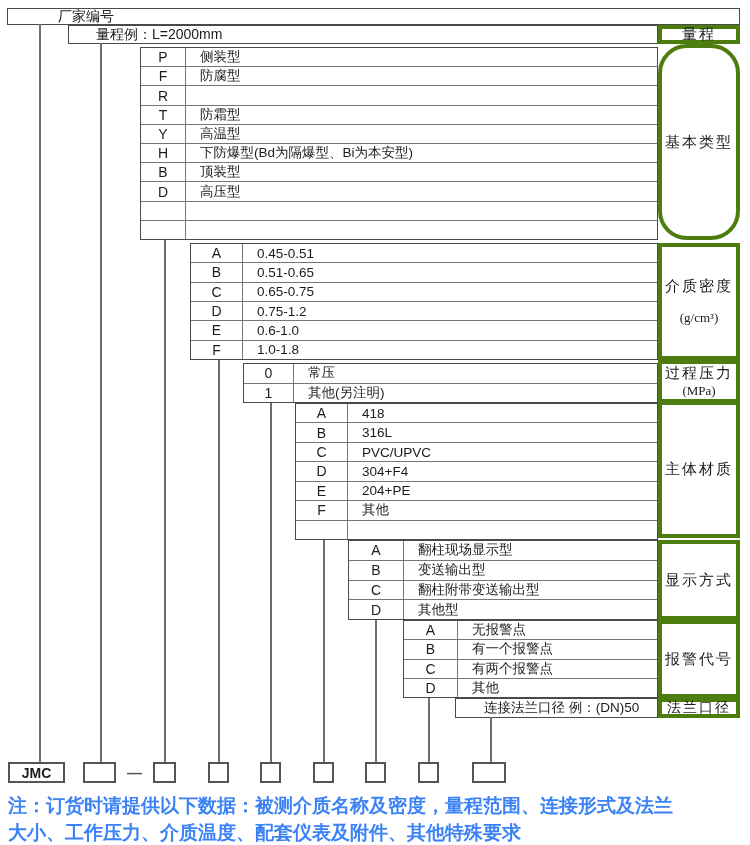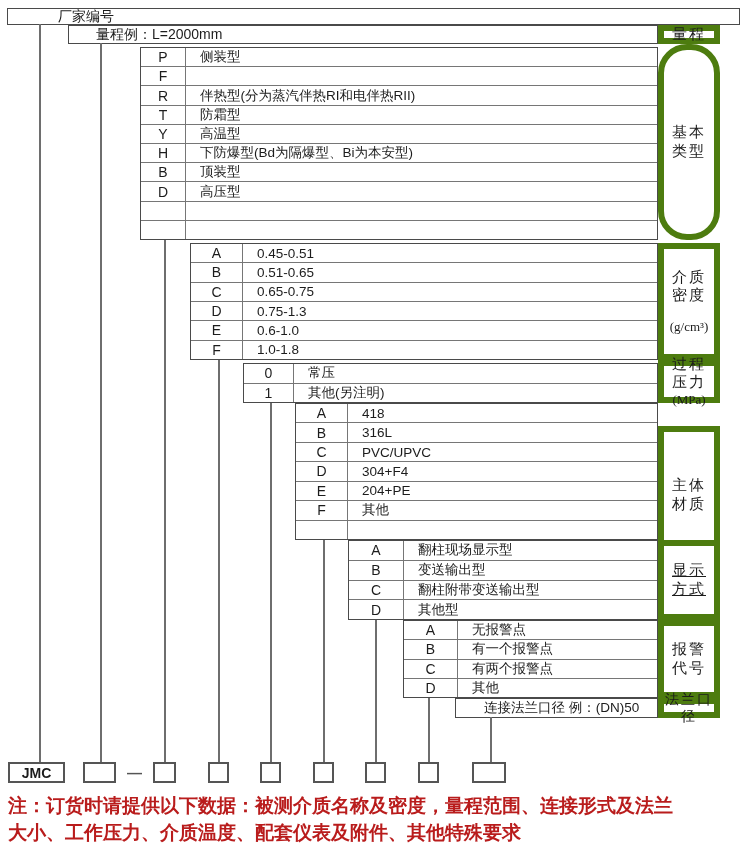--- a/index.html
+++ b/index.html
@@ -19,28 +19,28 @@
   .code{box-sizing:border-box;border-right:1px solid #767676;display:flex;align-items:center;
         justify-content:center;font-size:14px;}
   .desc{flex:1;display:flex;align-items:center;padding-left:14px;font-size:13.5px;white-space:nowrap;}
   .b-basic{left:140px;top:47px;width:518px;height:193px;}   .b-basic .code{width:45px;}
   .b-density{left:190px;top:243px;width:468px;height:117px;}.b-density .code{width:52px;}
   .b-pressure{left:243px;top:363px;width:415px;height:40px;}.b-pressure .code{width:50px;}
   .b-material{left:295px;top:403px;width:363px;height:137px;}.b-material .code{width:52px;}
   .b-display{left:348px;top:540px;width:310px;height:80px;} .b-display .code{width:55px;}
   .b-alarm{left:403px;top:620px;width:255px;height:78px;}   .b-alarm .code{width:54px;}
   
-  .cat{position:absolute;left:658px;width:62px;box-sizing:border-box;border:6px solid #4d7c0f;
+  .cat{position:absolute;left:658px;width:82px;box-sizing:border-box;border:4px solid #4d7c0f;
        background:#fff;display:flex;flex-direction:column;align-items:center;justify-content:center;
        font-family:"Liberation Serif","DejaVu Serif",serif;font-size:15px;letter-spacing:2px;
        text-align:center;z-index:2;line-height:1.25;}
   .cat .sub{letter-spacing:0;font-size:13px;}
   .c-range{top:25px;height:19px;}   .c-basic{top:44px;height:196px;border-radius:29px;}
   .c-density{top:243px;height:117px;gap:14px;} .c-pressure{top:360px;height:43px;}
-  .c-material{top:426px;height:137px;} .c-display{top:540px;height:80px;text-decoration:underline;}
+  .c-material{top:401px;height:137px;} .c-display{top:540px;height:80px;}
   .c-alarm{top:620px;height:78px;}  .c-flange{top:698px;height:20px;font-size:14px;}
   
   .vline{position:absolute;width:2px;background:#6e6e6e;z-index:1;}
   .v1{left:39px;top:24px;height:738px;}  .v2{left:100px;top:43px;height:719px;}
   .v3{left:164px;top:239px;height:523px;}.v4{left:218px;top:359px;height:403px;}
   .v5{left:270px;top:402px;height:360px;}.v6{left:323px;top:539px;height:223px;}
   .v7{left:375px;top:619px;height:143px;}
   .v8b{left:428px;top:697px;height:65px;}.v9{left:490px;top:717px;height:45px;}
   
   .mbox{position:absolute;top:762px;height:21px;box-sizing:border-box;border:2px solid #555;
@@ -80,24 +80,24 @@
     <span>量程</span>
   </div>
 
   <div class="block b-basic">
     <div class="row">
         <div class="code">P</div>
         <div class="desc">侧装型</div>
       </div>
     <div class="row">
         <div class="code">F</div>
+        <div class="desc">防腐型</div>
       </div>
     <div class="row">
         <div class="code">R</div>
-        <div class="desc">伴热型(分为蒸汽伴热RI和电伴热RII)</div>
       </div>
     <div class="row">
         <div class="code">T</div>
         <div class="desc">防霜型</div>
       </div>
     <div class="row">
         <div class="code">Y</div>
         <div class="desc">高温型</div>
       </div>
     <div class="row">
@@ -133,21 +133,21 @@
     <div class="row">
         <div class="code">B</div>
         <div class="desc">0.51-0.65</div>
       </div>
     <div class="row">
         <div class="code">C</div>
         <div class="desc">0.65-0.75</div>
       </div>
     <div class="row">
         <div class="code">D</div>
-        <div class="desc">0.75-1.3</div>
+        <div class="desc">0.75-1.2</div>
       </div>
     <div class="row">
         <div class="code">E</div>
         <div class="desc">0.6-1.0</div>
       </div>
     <div class="row">
         <div class="code">F</div>
         <div class="desc">1.0-1.8</div>
       </div>
   </div>
@@ -260,18 +260,18 @@
   <div class="mbox m2"></div>
   <div class="dash">—</div>
   <div class="mbox m3"></div>
   <div class="mbox m4"></div>
   <div class="mbox m5"></div>
   <div class="mbox m6"></div>
   <div class="mbox m7"></div>
   <div class="mbox m8"></div>
   <div class="mbox m9"></div>
 
-  <div class="note" style="color: #b91c1c;">
+  <div class="note" style="color: #3b82f6;">
     <div>注：订货时请提供以下数据：被测介质名称及密度，量程范围、连接形式及法兰</div>
     <div>大小、工作压力、介质温度、配套仪表及附件、其他特殊要求</div>
   </div>
 
 </div>
 
 </body></html>

